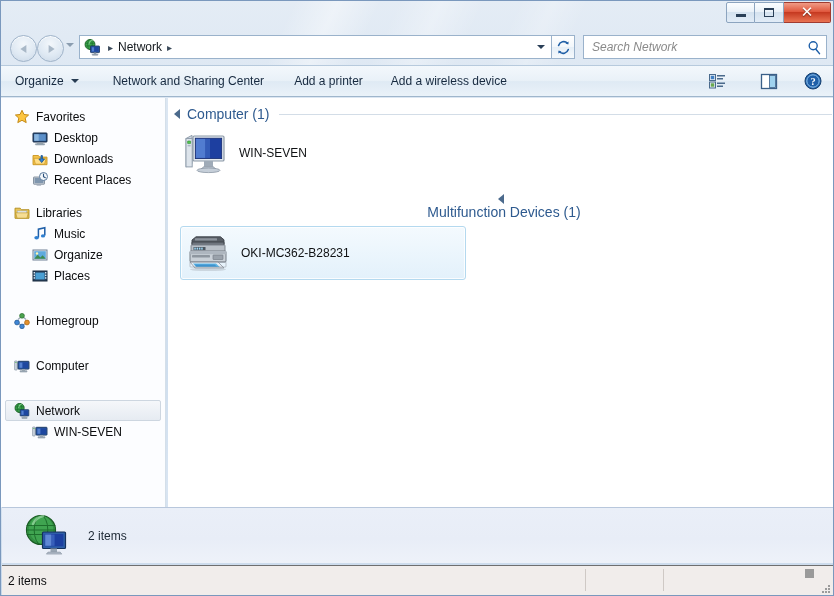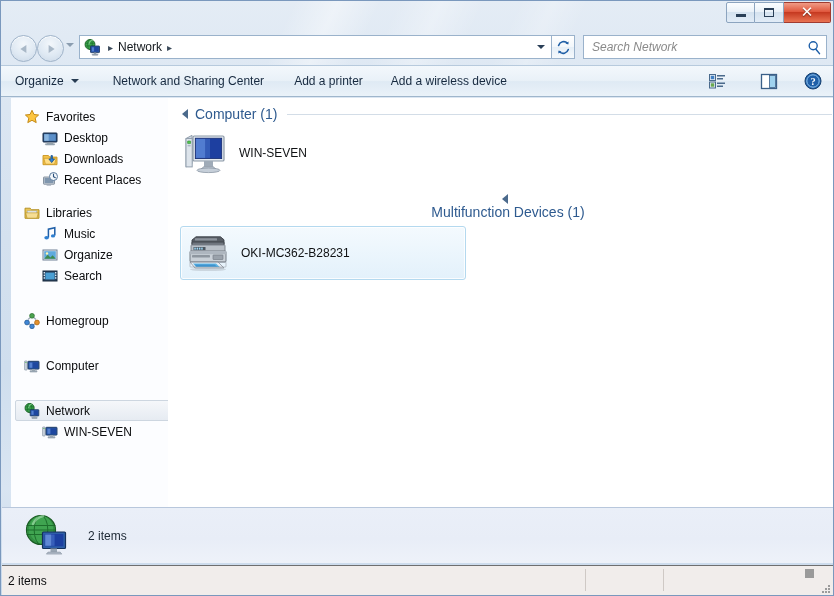--- a/index.html
+++ b/index.html
@@ -267,21 +267,21 @@
     align-items: center;
     padding: 3px 4px;
     border: 1px solid transparent;
     border-radius: 2px;
     cursor: default;
   }
 
   
   #navpane {
     position: absolute;
-    left: 10px; top: 97px;
+    left: 0; top: 97px;
     width: 165px; height: 409px;
     background: #fcfdff;
     border-right: 1px solid #d4dfe9;
     box-sizing: border-box;
     overflow: hidden;
   }
   .nav-row {
     height: 21px;
     display: flex;
     align-items: center;
@@ -314,21 +314,21 @@
     position: absolute;
     left: 167px; top: 97px;
     width: 666px; height: 409px;
     background: #ffffff;
     box-sizing: border-box;
     overflow: hidden;
   }
   .group-head {
     display: flex;
     align-items: center;
-    padding-left: 14px;
+    padding-left: 6px;
     margin-top: 8px;
     cursor: default;
     justify-content: space-between;
   }
   .group-tri {
     width: 0; height: 0;
     border-top: 5px solid transparent;
     border-bottom: 5px solid transparent;
     border-right: 6px solid #4b6a8c;
     margin-right: 7px;
@@ -653,21 +653,21 @@
           <g fill="#d7e6f3">
             <rect x="1.6" y="4" width="1.4" height="1.5"></rect>
               <rect x="1.6" y="6.6" width="1.4" height="1.5"></rect>
             <rect x="1.6" y="9.2" width="1.4" height="1.5"></rect>
             <rect x="13" y="4" width="1.4" height="1.5"></rect>
               <rect x="13" y="6.6" width="1.4" height="1.5"></rect>
             <rect x="13" y="9.2" width="1.4" height="1.5"></rect>
           </g>
         </svg>
       </span>
-      <span>Search</span>
+      <span>Places</span>
     </div>
 
     <div class="nav-gap"></div>
     <div class="nav-gap"></div>
 
     <div class="nav-row">
       <span class="nav-ico">
         <svg width="16" height="16" viewBox="0 0 16 16">
           <path d="M4 6.5L8 3l4 3.5M4 10l4 3 4-3" stroke="#9aa7b5" stroke-width="1.1" fill="none"></path>
           <circle cx="8" cy="2.8" r="2.4" fill="#4aa24f" stroke="#2b6e2e" stroke-width=".7"></circle>

